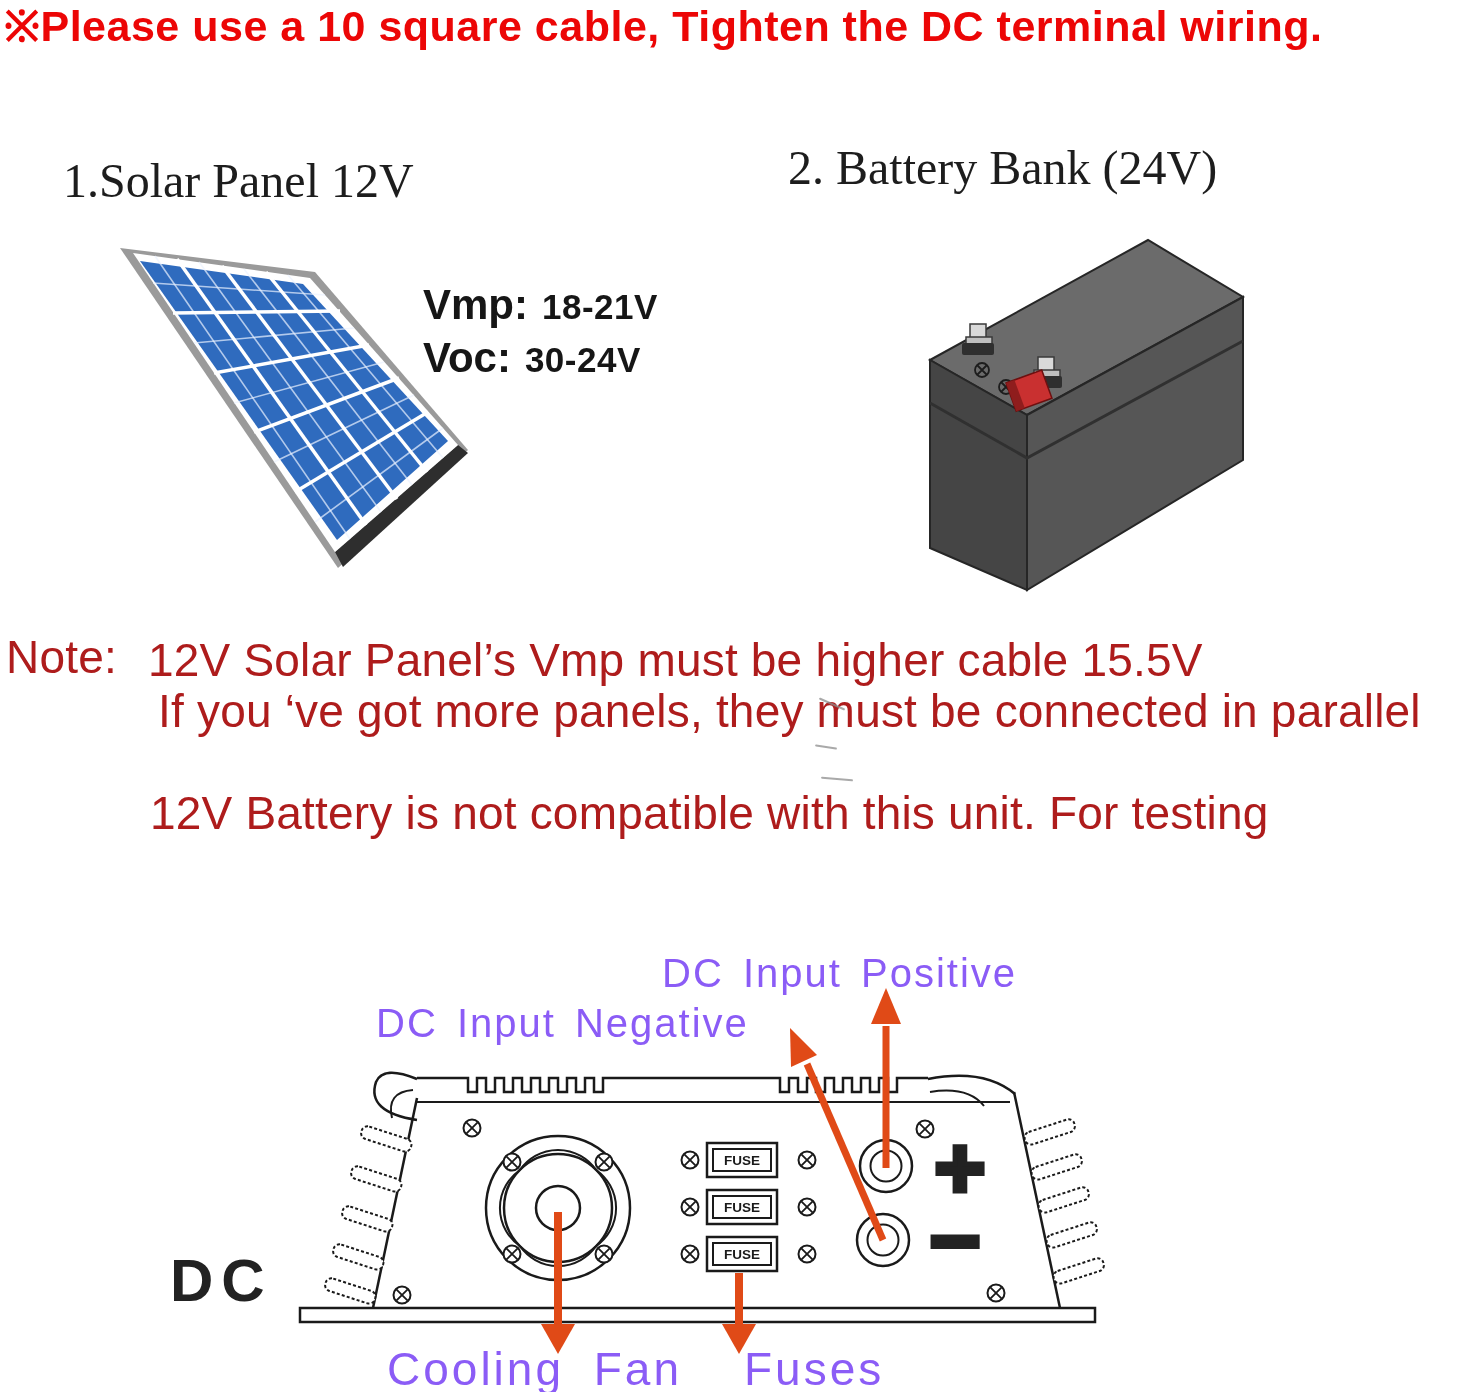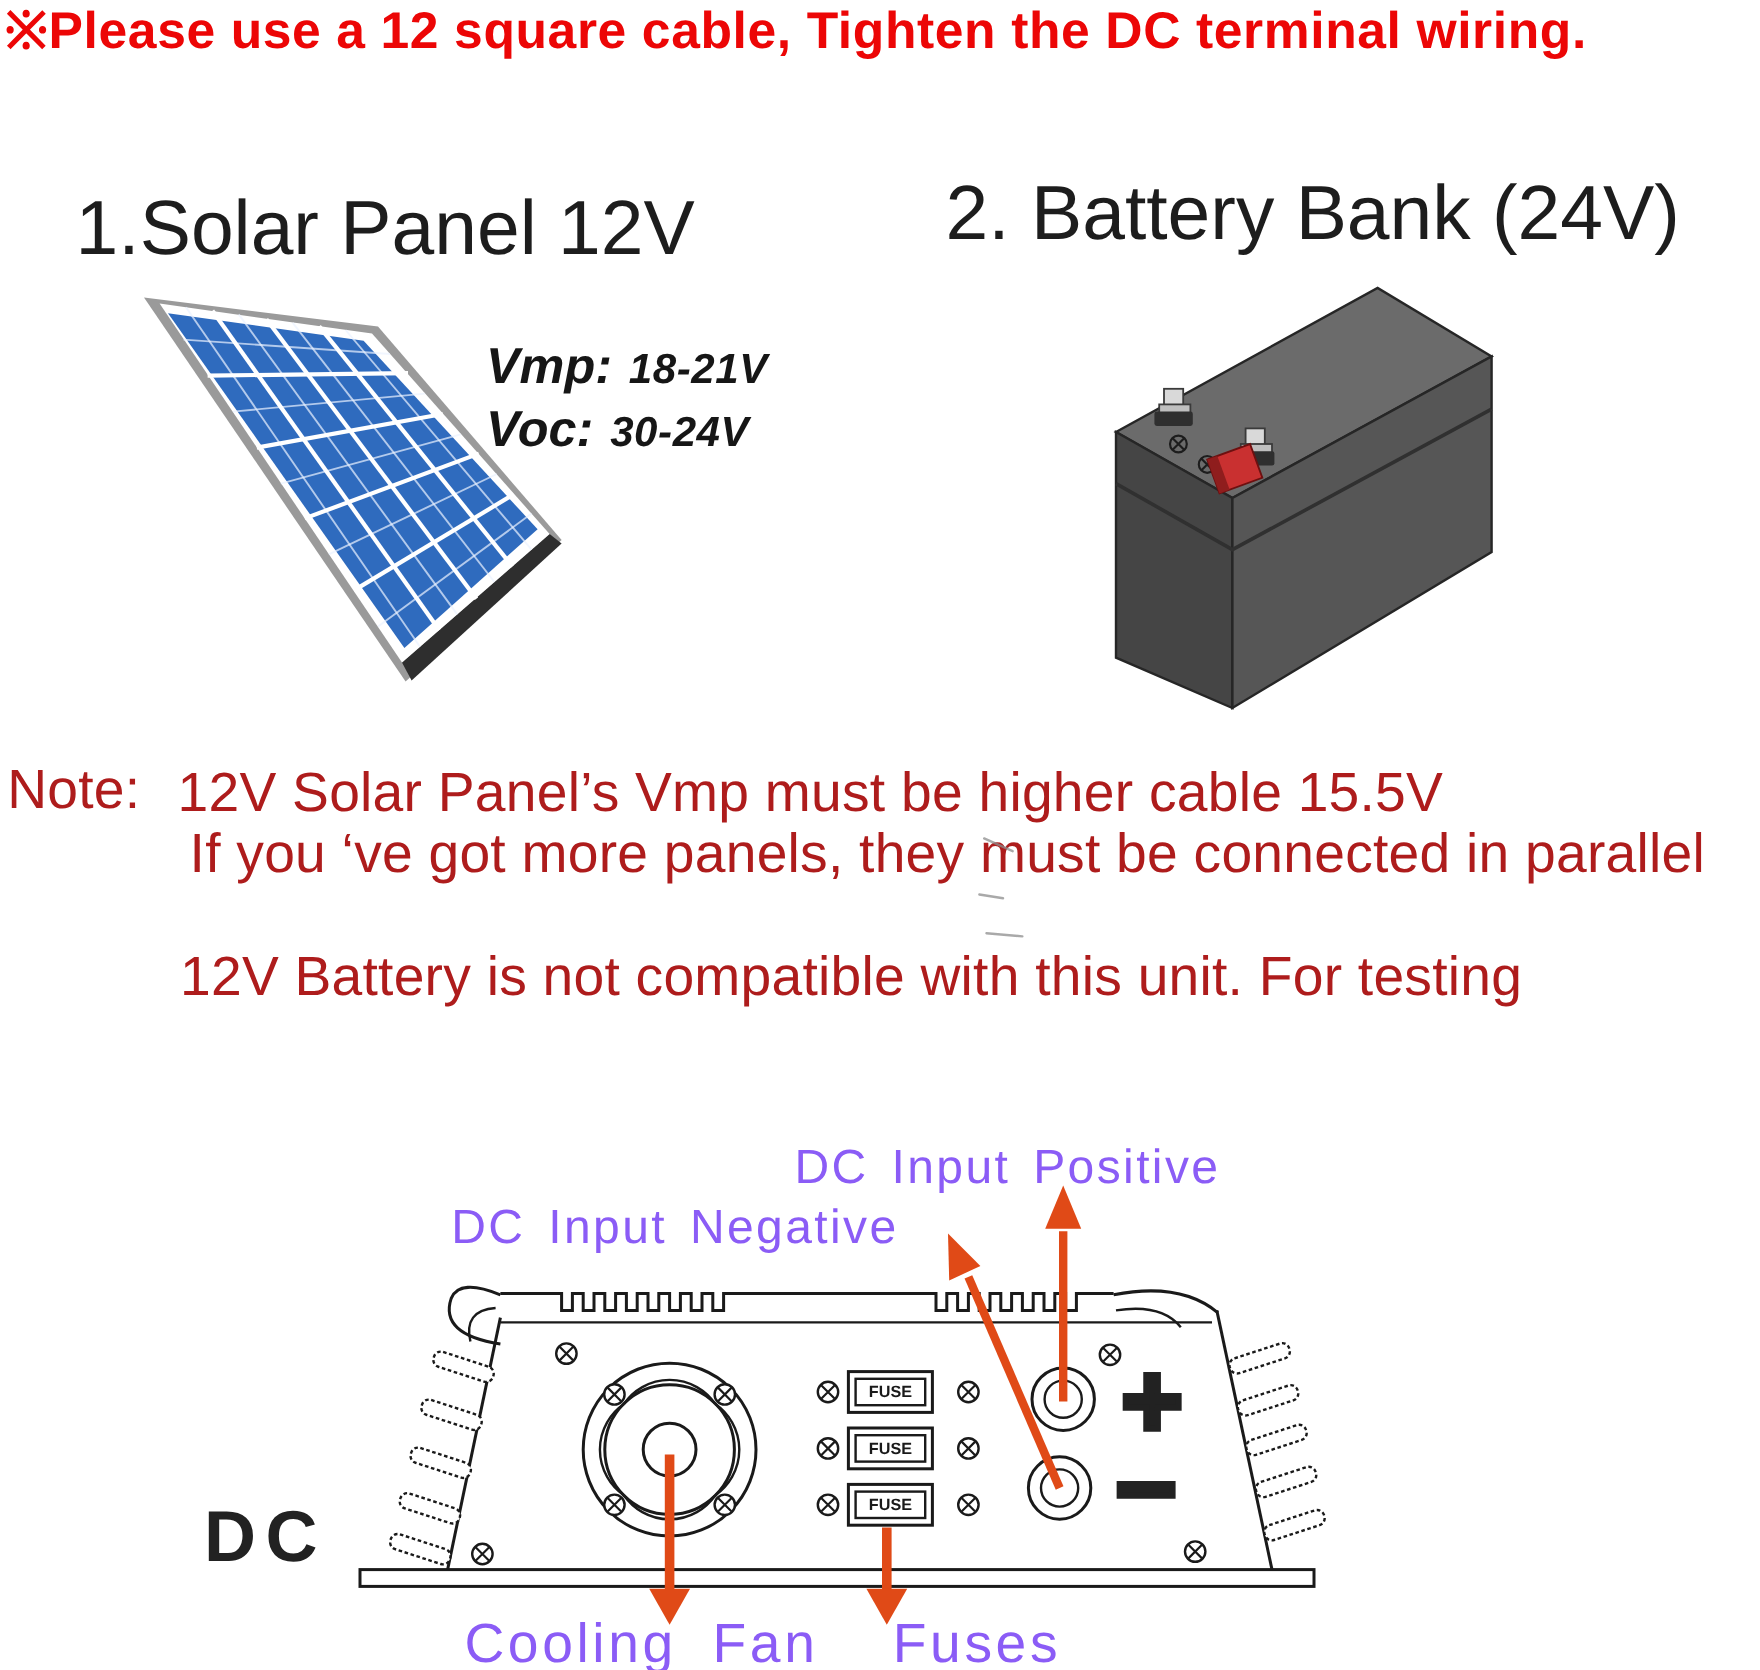--- a/index.html
+++ b/index.html
@@ -1,23 +1,23 @@
 <!DOCTYPE html>
 <html><head>
 <meta charset="utf-8">
 <style>
   html,body{margin:0;padding:0;background:#ffffff;}
   .page{position:relative;width:1467px;height:1392px;background:#ffffff;overflow:hidden;
         font-family:"Liberation Sans", sans-serif;}
   .abs{position:absolute;white-space:nowrap;}
   .warning{left:4px;top:0px;font-size:43px;font-weight:bold;color:#ec0606;letter-spacing:.5px;line-height:52px;}
-  .h1{color:#1d1d1d;font-size:64px;letter-spacing:0;}
+  .h1{color:#1d1d1d;font-size:48px;letter-spacing:0;font-family:Liberation Serif, serif;}
   .solar-title{left:63px;top:153px;}
   .battery-title{left:788px;top:140px;}
-  .specs{left:405px;top:281px;font-style:italic;}
+  .specs{left:423px;top:281px;}
   .spec-row{display:flex;align-items:baseline;gap:14px;height:53px;}
   .spec-label{font-size:42px;font-weight:bold;color:#161616;}
   .spec-value{font-size:35px;font-weight:bold;color:#161616;letter-spacing:.5px;}
   .note{color:#ae1c1c;font-size:46px;letter-spacing:.2px;}
   .note-label{left:6px;top:630px;}
   .note-l1{left:148px;top:633px;}
   .note-l2{left:158px;top:684px;}
   .note-l3{left:150px;top:786px;}
   .note-l4{left:150px;top:838px;}
   .diag-label{color:#8b5cf6;font-size:40px;letter-spacing:2px;word-spacing:6px;}
@@ -33,21 +33,21 @@
   svg{position:absolute;font-family:"Liberation Sans", sans-serif;}
   .solar-svg{left:95px;top:235px;}
   .battery-svg{left:900px;top:225px;}
   .inverter-svg{left:280px;top:940px;}
 </style>
 </head>
 <body>
 
 <div class="page">
 
-  <div class="abs warning">※Please use a 12 square cable, Tighten the DC terminal wiring.</div>
+  <div class="abs warning">※Please use a 10 square cable, Tighten the DC terminal wiring.</div>
 
   <div class="abs h1 solar-title">1.Solar Panel 12V</div>
   <div class="abs h1 battery-title">2. Battery Bank (24V)</div>
 
   <svg class="solar-svg" width="390" height="340" viewBox="0 0 390 340">
     <polygon points="25,13 220,37 373,215 243,333" fill="#9a9a9a"></polygon>
     <polygon points="240,317 363,210 373,218 248,332" fill="#2e2e2e"></polygon>
     <polygon points="38,18 215,43 363,210 240,317" fill="#ffffff"></polygon>
     <polygon points="45,26 208,49 353,206 242,305" fill="#2f6bbe"></polygon>
     <g stroke="rgba(235,242,255,0.7)" stroke-width="1.6">

